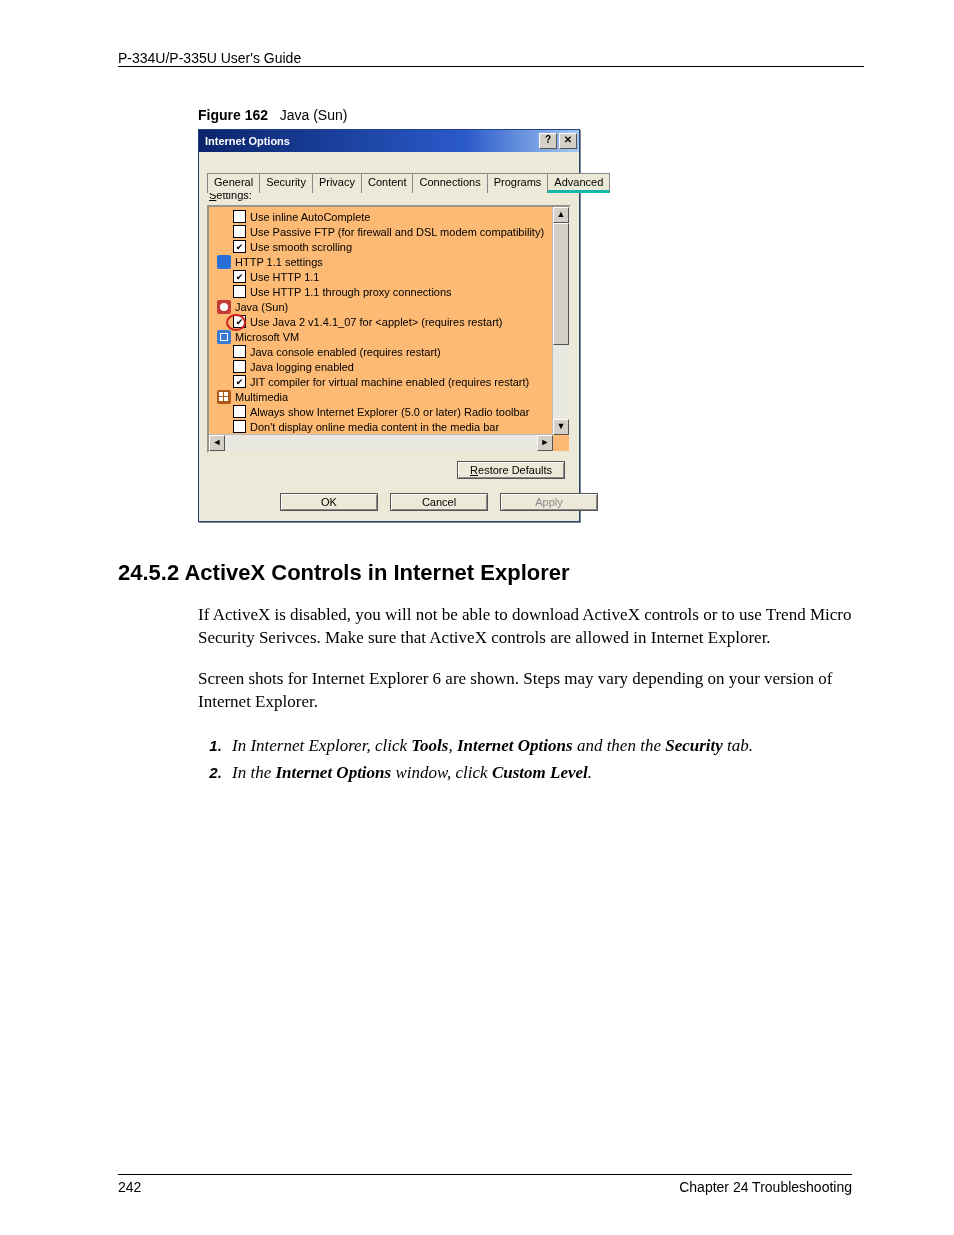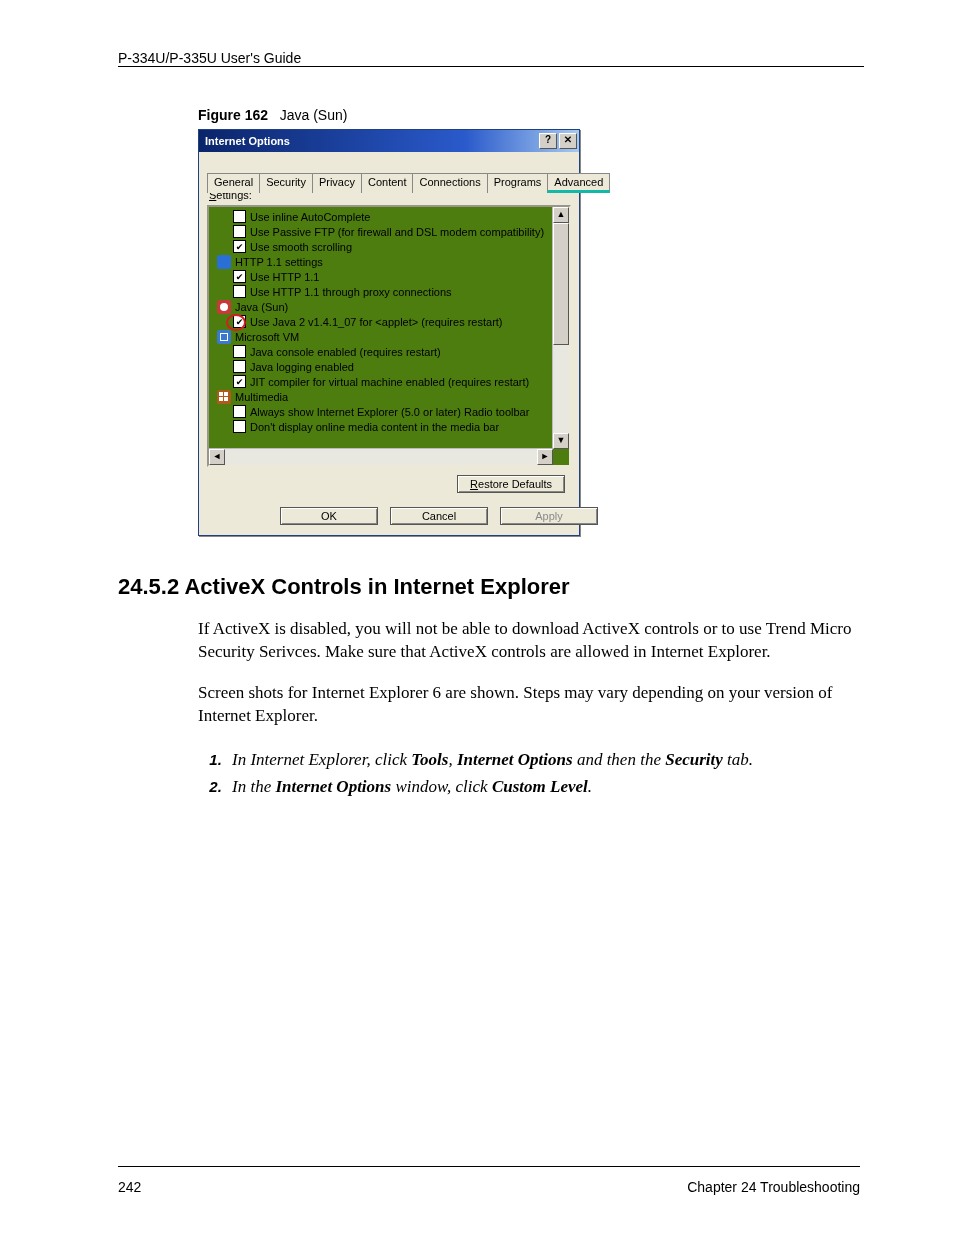--- a/index.html
+++ b/index.html
@@ -72,24 +72,24 @@
     margin-right:-1px;
   }
   .tab.active {
     background:#ece9d8;
     border-bottom:3px solid #14b8a6;
     font-weight: normal;
   }
   .settings-label { margin: 4px 0 4px 2px; }
   .settings-label u { text-decoration: underline; }
   .tree {
-    background: #4d7c0f;
+    background: #fdba74;
     border: 2px inset #ece9d8;
     height: 240px;
-    padding: 16px 0 2px 2px;
+    padding: 2px 0 2px 2px;
     position: relative;
     overflow: hidden;
   }
   .tree-rows {
     position:absolute; left:2px; right:18px; top:2px; bottom:16px;
     overflow:hidden;
   }
   .row { display:flex; align-items:center; height:15px; white-space:nowrap; }
   .indent0 { padding-left: 6px; }
   .indent1 { padding-left: 22px; }
@@ -185,23 +185,23 @@
     line-height: 1.6;
     margin: 0 0 0 90px;
     padding-left: 18px;
   }
   ol.steps li { padding-left: 6px; font-style: italic; }
   ol.steps li::marker { font-weight:bold; font-family: Arial, sans-serif; font-size:15px; }
   .footer {
     position:absolute;
     bottom:40px;
     left:118px;
-    right:94px;
+    right:102px;
     border-top:1px solid #000;
-    padding-top:12px;
+    padding-top:4px;
     font-family: Arial, Helvetica, sans-serif;
     font-size:14px;
     display:flex;
     justify-content:space-between;
   }
 </style>
 </head>
 <body>
 
 <div class="page">

